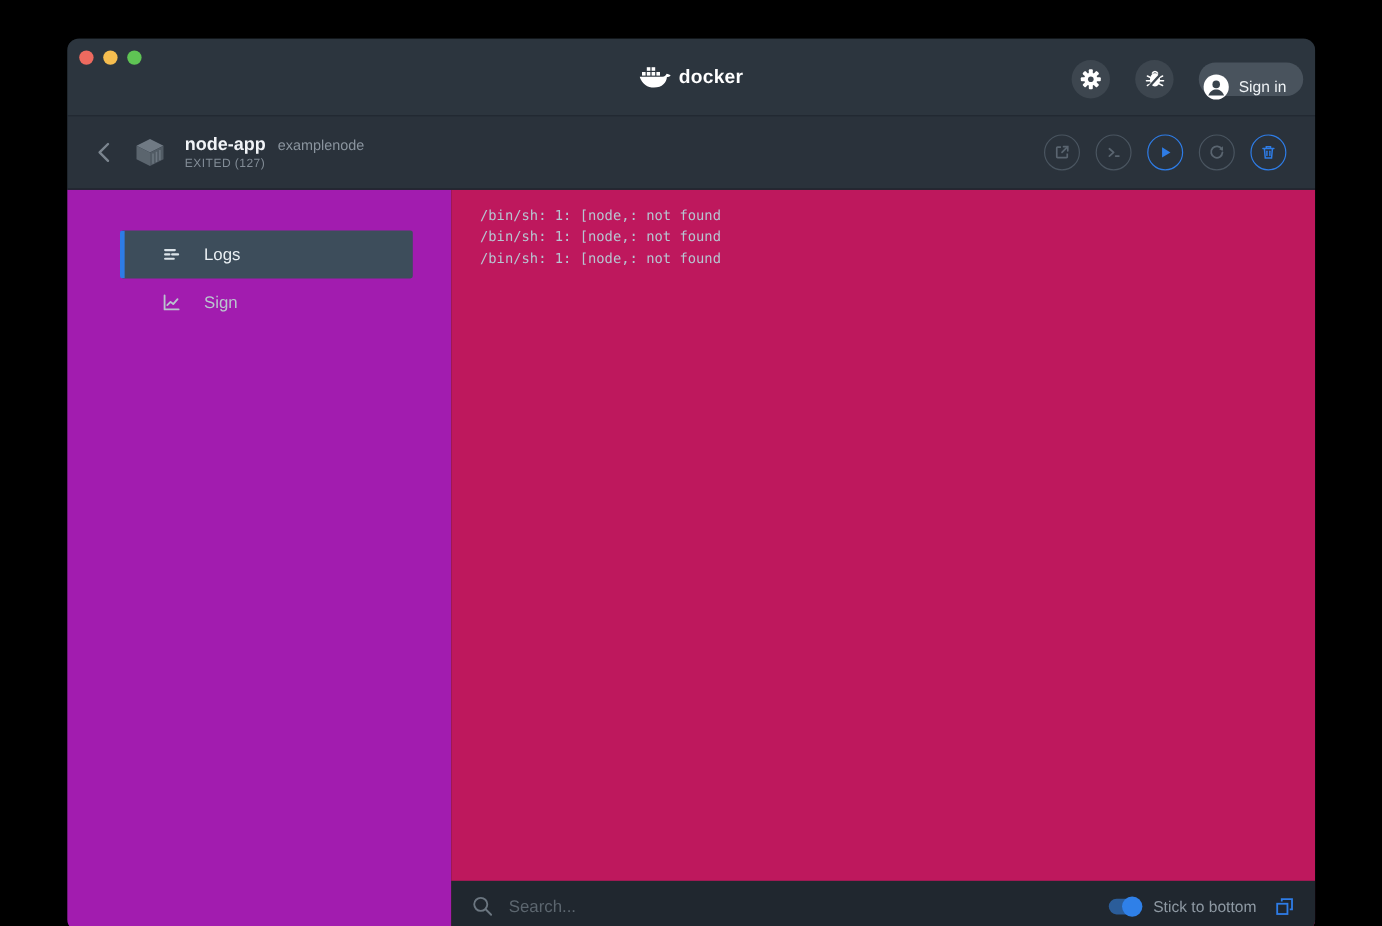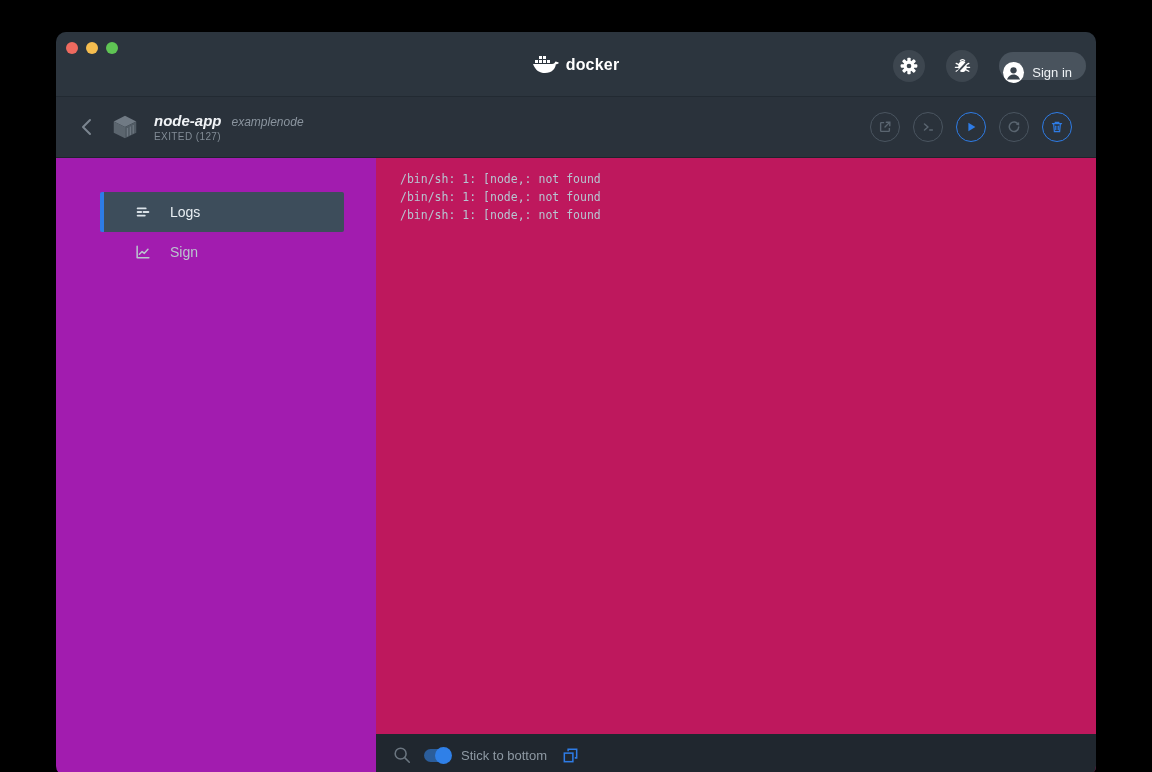--- a/index.html
+++ b/index.html
@@ -39,21 +39,21 @@
 
   
   .header {
     height:62px; flex:0 0 62px; background:#2a323b;
     border-top:1px solid #222a32; border-bottom:1px solid #1e242c;
     display:flex; align-items:center; position:relative; padding-left:18px;
   }
   .back { background:none; border:none; cursor:pointer; padding:4px; color:#7b858f; display:flex; }
   .cube-wrap { margin-left:10px; margin-right:14px; display:flex; }
   .title-block { display:flex; flex-direction:column; gap:2px; }
-  .title-row { display:flex; align-items:baseline; gap:10px;font-style:italic; }
+  .title-row { display:flex; align-items:baseline; gap:10px; }
   .cname { color:#f1f4f7; font-size:15px; font-weight:700; }
   .iname { color:#8a949e; font-size:12px; }
   .status { color:#828c96; font-size:10px; letter-spacing:.4px; }
 
   .header-actions { position:absolute; right:24px; top:50%; transform:translateY(-50%); display:flex; gap:13px; }
   .action-btn {
     width:30px; height:30px; border-radius:50%; background:transparent; cursor:pointer;
     display:flex; align-items:center; justify-content:center;
   }
   .action-btn.disabled { border:1.5px solid #4a5560; color:#5a6570; cursor:default; }
@@ -274,20 +274,21 @@
         <div class="log-line">/bin/sh: 1: [node,: not found</div>
       </div>
 
       <div class="footer">
         <span class="search-icon">
           <svg width="20" height="20" viewBox="0 0 22 22" fill="none" stroke="currentColor" stroke-width="1.7" stroke-linecap="round">
             <circle cx="9.5" cy="9.5" r="6"></circle>
             <line x1="14.2" y1="14.2" x2="19" y2="19"></line>
           </svg>
         </span>
+        <input class="search-input" type="text" placeholder="Search..." style="">
         <div class="toggle">
           <span class="knob"></span>
         </div>
         <span class="stick-label">Stick to bottom</span>
         <button class="copy-btn">
           <span style="display:flex;">
             <svg width="19" height="19" viewBox="0 0 20 20" fill="none" stroke="currentColor" stroke-width="1.6">
               <polyline points="7.5,5.5 7.5,3.5 16.5,3.5 16.5,12.5 14.5,12.5"></polyline>
               <rect x="3.5" y="7.5" width="9" height="9" fill="#20272f"></rect>
             </svg>

